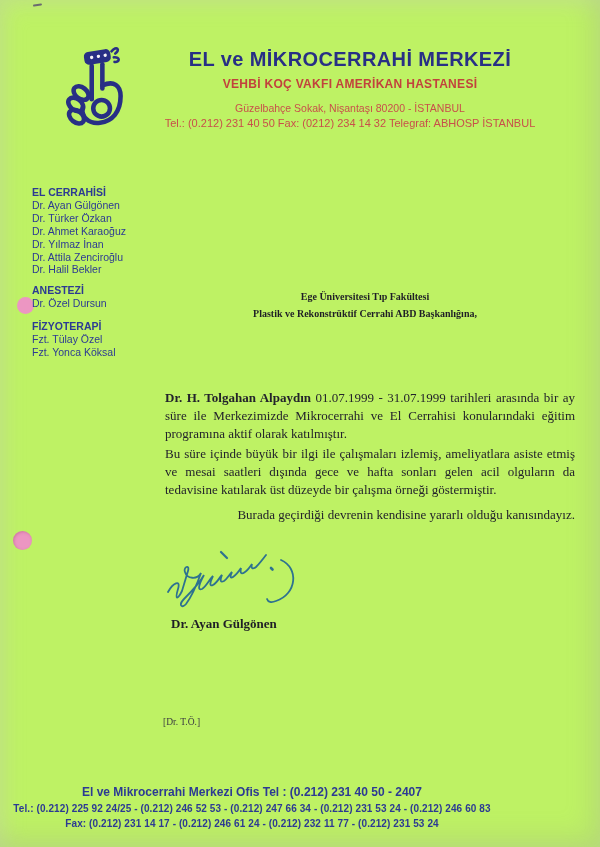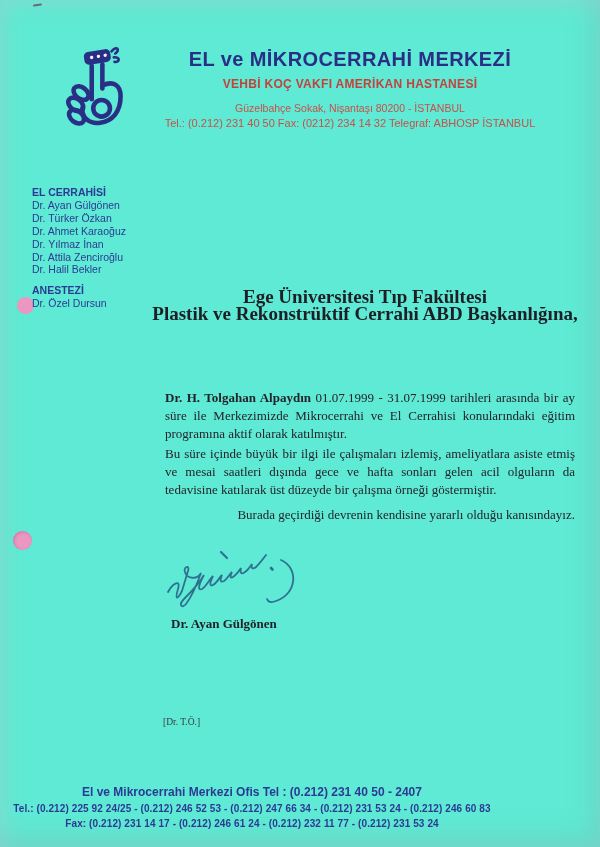--- a/index.html
+++ b/index.html
@@ -1,21 +1,21 @@
 <!DOCTYPE html>
 <html><head>
 <meta charset="utf-8">
 <style>
   * { margin: 0; padding: 0; box-sizing: border-box; }
   html, body { background: #8a8a8a; }
   #page {
     position: relative;
     width: 600px; height: 847px;
     margin: 0 auto;
-    background: #5eead4;
+    background: #bef264;
     overflow: hidden;
     box-shadow: inset -8px -10px 26px rgba(150,145,158,.22), inset 6px 6px 20px rgba(210,206,214,.25);
     font-family: "Liberation Sans", sans-serif;
   }
   
   .speck { position:absolute; left:33px; top:4px; width:9px; height:2px; background:#6b6b70; transform:rotate(-8deg); border-radius:1px; }
   .hole { position:absolute; border-radius:50%; }
   .hole1 { left:17px; top:297px; width:17px; height:17px; }
   .hole2 { left:13px; top:531px; width:19px; height:19px; }
   
@@ -26,21 +26,21 @@
   .head-addr { font-size:10.5px; margin-top:11px; }
   .head-tel { font-size:11px; margin-top:3px; }
   
   .sidebar { position:absolute; left:32px; top:186px; width:150px; font-size:10.5px; line-height:12.9px; }
   .side-group { margin-bottom:8px; }
   .side-group.g3 { margin-top:10px; }
   .side-group.g2 { margin-top:7px; }
   .side-title { font-weight:bold; }
   
   .recipient { position:absolute; left:150px; top:288px; width:430px; text-align:center;
-               font-family:"Liberation Serif", serif; font-weight:bold; font-size:19px; line-height:17px; color:#1e1e26; }
+               font-family:"Liberation Serif", serif; font-weight:bold; font-size:10px; line-height:17px; color:#1e1e26; }
   .body-text { position:absolute; left:165px; top:389px; width:410px;
                font-family:"Liberation Serif", serif; font-size:13px; line-height:18px;
                text-align:justify; color:#23232b; }
   .body-text p.p1 { margin-bottom:2px; }
   .body-text p.p2 { margin-bottom:7px; }
   .p3line { text-align:right; }
   .sig-block { position:absolute; left:165px; top:548px; }
   .sig-name { font-family:"Liberation Serif", serif; font-weight:bold; font-size:13px; color:#1e1e26; margin-top:2px; margin-left:6px; }
   .typist { position:absolute; left:163px; top:717px; font-family:"Liberation Serif", serif; font-size:9.5px; color:#3a3a40; }
   
@@ -100,20 +100,25 @@
       <div>Dr. Türker Özkan</div>
       <div>Dr. Ahmet Karaoğuz</div>
       <div>Dr. Yılmaz İnan</div>
       <div>Dr. Attila Zenciroğlu</div>
       <div>Dr. Halil Bekler</div>
     </div>
     <div class="side-group g2">
       <div class="side-title">ANESTEZİ</div>
       <div>Dr. Özel Dursun</div>
     </div>
+    <div class="side-group g3">
+      <div class="side-title">FİZYOTERAPİ</div>
+      <div>Fzt. Tülay Özel</div>
+      <div>Fzt. Yonca Köksal</div>
+    </div>
   </div>
 
   <div class="recipient">
     <div>Ege Üniversitesi Tıp Fakültesi</div>
     <div>Plastik ve Rekonstrüktif Cerrahi ABD Başkanlığına,</div>
   </div>
 
   <div class="body-text">
     <p class="p1"><b>Dr. H. Tolgahan Alpaydın</b><span> 01.07.1999 - 31.07.1999 tarihleri arasında bir ay süre ile Merkezimizde Mikrocerrahi ve El Cerrahisi konularındaki eğitim programına aktif olarak katılmıştır.</span></p>
     <p class="p2">Bu süre içinde büyük bir ilgi ile çalışmaları izlemiş, ameliyatlara asiste etmiş ve mesai saatleri dışında gece ve hafta sonları gelen acil olguların da tedavisine katılarak üst düzeyde bir çalışma örneği göstermiştir.</p>

